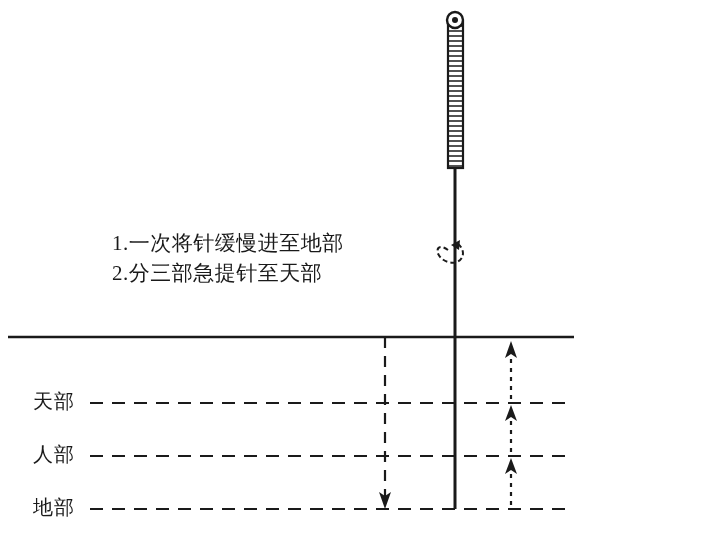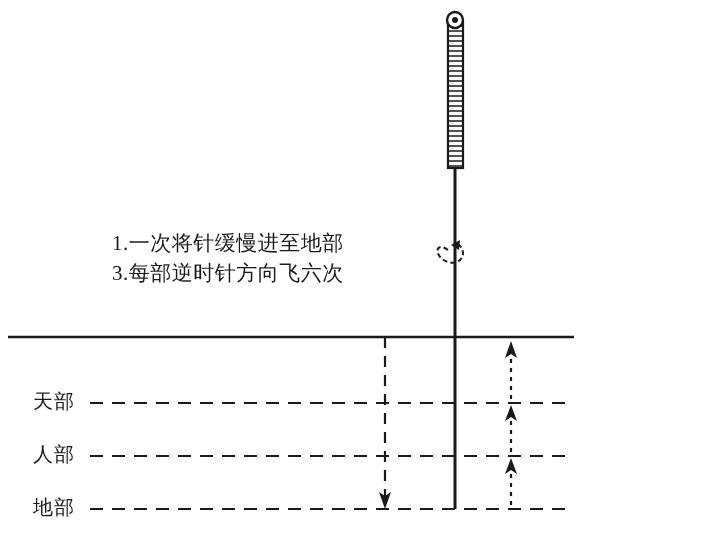--- a/index.html
+++ b/index.html
@@ -48,21 +48,21 @@
     height: 533px;
   }
 </style>
 </head>
 <body>
 
 <div id="canvas">
 
   <div class="steps">
     <div>1.一次将针缓慢进至地部</div>
-    <div>3.每部逆时针方向飞六次</div>
+    <div>2.分三部急提针至天部</div>
   </div>
 
   <div class="layer-label" id="lbl-tian">天部</div>
   <div class="layer-label" id="lbl-ren">人部</div>
   <div class="layer-label" id="lbl-di">地部</div>
 
   <svg class="overlay" viewBox="0 0 702 533">
     <defs>
       <marker id="arrowUp" markerWidth="10" markerHeight="10" refX="5" refY="2" orient="auto" markerUnits="userSpaceOnUse">
         <path d="M5,0 L9.5,10 L5,7.2 L0.5,10 Z" fill="#1a1a1a"></path>

